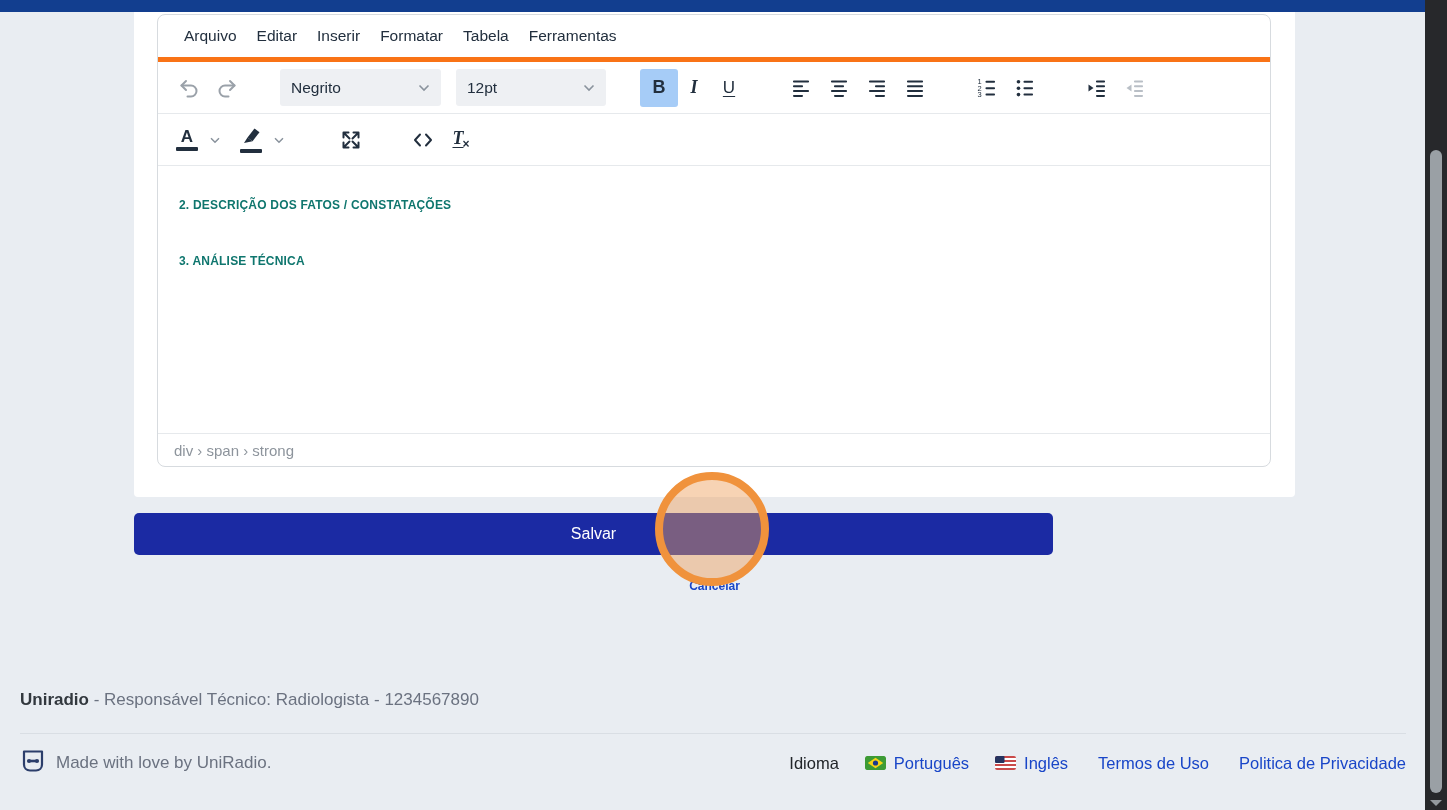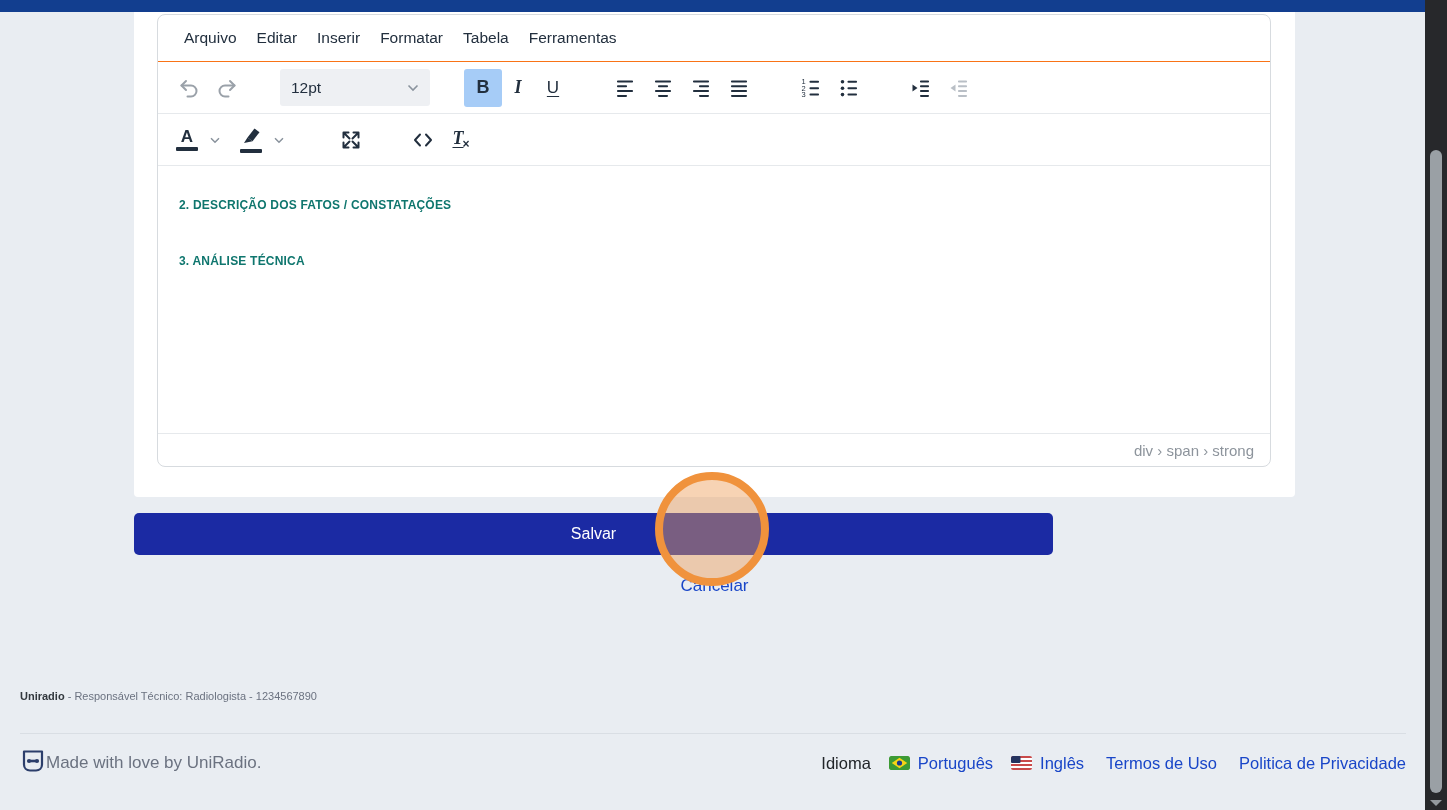--- a/index.html
+++ b/index.html
@@ -19,21 +19,21 @@
   
   .card { position: absolute; left: 134px; top: 12px; width: 1161px; height: 485px;
     background: #ffffff; border-radius: 0 0 4px 4px; }
 
   
   .editor { position: absolute; left: 23px; top: 2px; width: 1114px; height: 453px;
     border: 1px solid #d7dbdf; border-radius: 8px; background: #fff;
     display: flex; flex-direction: column; overflow: hidden; }
 
   .menubar { height: 47px; display: flex; align-items: center; padding: 0 16px;
-    border-bottom: 1px solid #f97316; flex: none; }
+    border-bottom: 5px solid #f97316; flex: none; }
   .menu-item { font-family: inherit; font-size: 15.5px; color: #222f3e; background: none;
     border: none; padding: 7px 10px; border-radius: 3px; cursor: pointer; }
 
   .tbar { height: 52px; display: flex; align-items: center; padding: 0 12px;
     border-bottom: 1px solid #e6e9ec; flex: none; }
   .tgroup { display: flex; align-items: center; }
   .tgroup + .tgroup { margin-left: 34px; }
   .tbtn { width: 38px; height: 38px; display: flex; align-items: center; justify-content: center;
     background: none; border: none; border-radius: 3px; color: #222f3e; cursor: pointer;
     font-family: inherit; position: relative; }
@@ -64,45 +64,45 @@
 
   .tx-t { font-size: 18px; font-style: italic; font-family: "Liberation Serif", serif;
     font-weight: 600; text-decoration: underline; text-underline-offset: 3px; }
   .tx-x { font-size: 12px; font-weight: 700; vertical-align: -4px; margin-left: -1px; }
 
   .content { flex: 1; padding: 30px 21px 0; overflow: hidden; cursor: text; }
   .content p { font-size: 12px; font-weight: 700; color: #0f766e; line-height: 18px;
     margin-bottom: 38px; letter-spacing: 0.2px; }
 
   .statusbar { height: 31px; border-top: 1px solid #e6e9ec; display: flex; align-items: center;
-    padding: 16px 16px; flex: none; justify-content: flex-end; }
+    padding: 16px 16px; flex: none; }
   .status-path { font-size: 15px; color: #8d949c; }
 
   
   .save-btn { position: absolute; left: 134px; top: 513px; width: 919px; height: 42px;
     background: var(--button_blue, #1b2aa3); color: #ffffff; font-size: 16px;
     font-family: inherit; border: none; border-radius: 5px; cursor: pointer; }
   .cancel-wrap { position: absolute; left: 134px; top: 576px; width: 1161px; text-align: center; }
-  .cancel-link { font-size: 17px; color: var(--link_blue, #1946c8); text-decoration: none; cursor: pointer; }
+  .cancel-link { font-size: 12px; color: var(--link_blue, #1946c8); text-decoration: none; cursor: pointer; font-weight: bold; }
 
   
   .tour-circle { position: absolute; left: 655px; top: 472px; width: 114px; height: 114px;
     border-radius: 50%; border: 8px solid var(--highlight_orange, #f0923c);
     background: rgba(238, 158, 89, 0.45); z-index: 10; pointer-events: none; }
 
   
-  .company-line { position: absolute; left: 20px; top: 690px; font-size: 11px; color: #6b7280; }
+  .company-line { position: absolute; left: 20px; top: 690px; font-size: 17px; color: #6b7280; }
   .company-name { font-weight: 700; color: #32383e; }
   .footer-divider { position: absolute; left: 20px; top: 733px; width: 1386px; height: 0;
     border-top: 1px solid #d9dee4; }
   .footer-row { position: absolute; left: 20px; top: 747px; width: 1386px; height: 32px;
     display: flex; align-items: center; justify-content: space-between; }
-  .footer-left { display: flex; align-items: center; }
+  .footer-left { display: flex; align-items: center; gap: 10px; }
   .made-with { font-size: 17px; color: #6b7280; }
-  .footer-right { display: flex; align-items: flex-end; gap: 18px; }
+  .footer-right { display: flex; align-items: flex-end; gap: 26px; }
   .lang-label { font-size: 16.5px; color: #212529; }
   .lang-item { display: flex; align-items: center; gap: 8px; text-decoration: none; cursor: pointer; }
   .flag { border-radius: 2px; display: block; }
   .footer-link { font-size: 16.5px; color: var(--link_blue, #1946c8); text-decoration: none; cursor: pointer; }
   .footer-right .gap-lg { margin-left: 4px; }
 
   
   .scrollbar { position: absolute; right: 0; top: 0; width: 22px; height: 810px;
     background: #27282b; z-index: 20; }
   .scroll-thumb { position: absolute; left: 5px; top: 150px; width: 12px; height: 643px;
@@ -144,20 +144,26 @@
             <span>
                 <svg width="24" height="24" viewBox="0 0 24 24" fill="none" stroke="currentColor" stroke-width="2" stroke-linecap="round" stroke-linejoin="round">
                   <path d="M15 5l4.5 4.5L15 14"></path>
                   <path d="M19.5 9.5H10a5.5 5.5 0 0 0 0 11h3.5"></path>
                 </svg>
               </span>
           </button>
         </div>
 
         <div class="tgroup">
+          <button class="tselect fmt">
+            <span class="sel-text">Negrito</span>
+            <span class="chev"><svg width="12" height="8" viewBox="0 0 12 8" fill="none" stroke="currentColor" stroke-width="1.6">
+                  <path d="M1.5 1.5 6 6l4.5-4.5"></path>
+                </svg></span>
+          </button>
           <button class="tselect fsz">
             <span class="sel-text">12pt</span>
             <span class="chev"><svg width="12" height="8" viewBox="0 0 12 8" fill="none" stroke="currentColor" stroke-width="1.6">
                   <path d="M1.5 1.5 6 6l4.5-4.5"></path>
                 </svg></span>
             </button>
         </div>
 
         <div class="tgroup">
           <button class="tbtn active">

